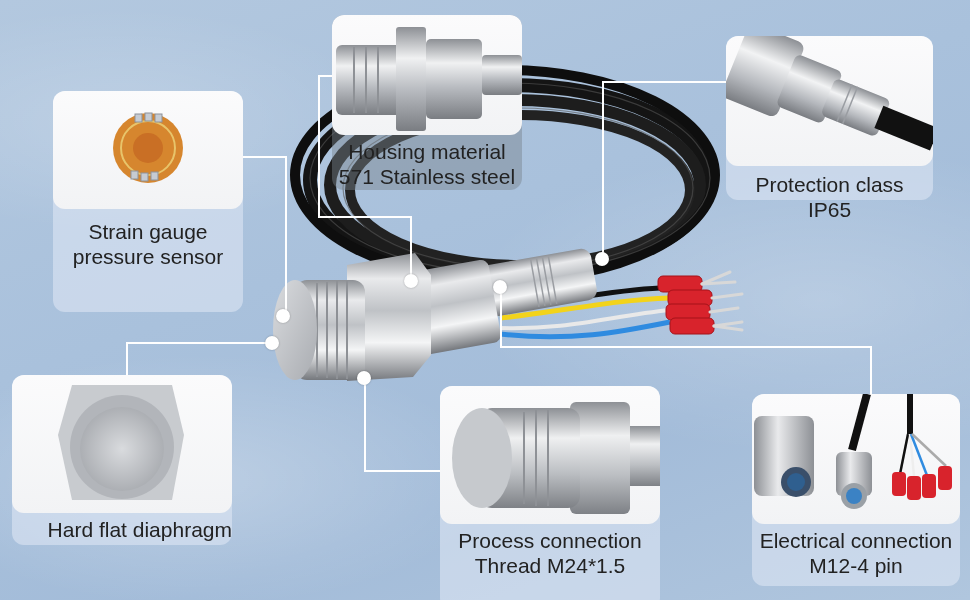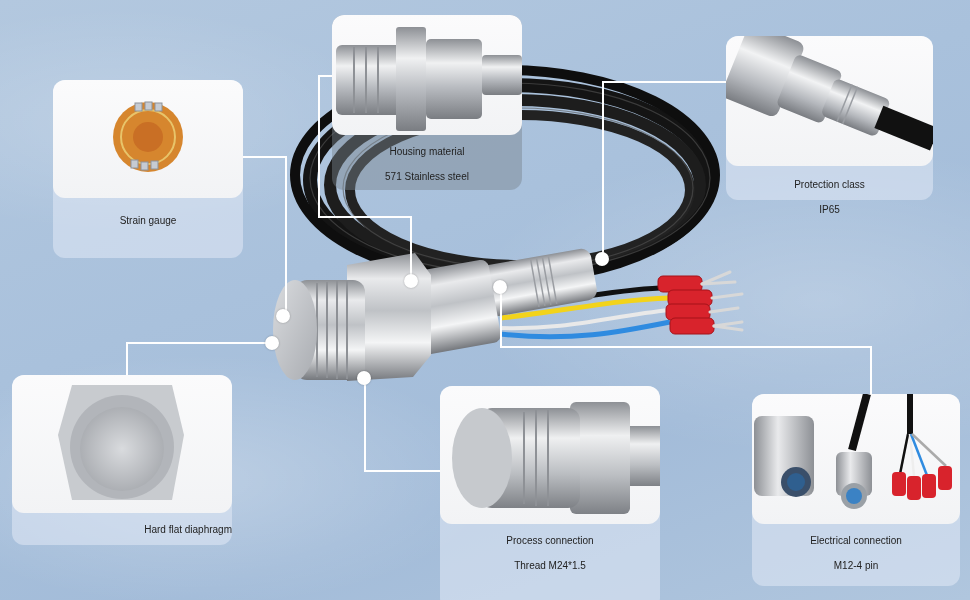--- a/index.html
+++ b/index.html
@@ -24,21 +24,21 @@
   .card .photo {
     position: absolute; left: 0; top: 0; right: 0;
     background: linear-gradient(180deg, #fbfbfc 0%, #f2f3f5 100%);
     border-radius: 12px;
     overflow: hidden;
   }
   .card .caption {
     position: absolute; left: 0; right: 0;
     text-align: center;
     color: #222;
-    font-size: 10px;
+    font-size: 21px;
     line-height: 25px;
   }
   .card.dark { background: rgba(120, 130, 140, 0.45); }
 
   
   .line { position: absolute; background: #ffffff; }
   .dot {
     position: absolute; width: 14px; height: 14px; border-radius: 50%;
     background: #ffffff; box-shadow: 0 0 2px rgba(0,0,0,0.3);
   }
@@ -141,38 +141,39 @@
 
   <div class="line" style="left:364px;top:378px;width:2px;height:94px"></div>
   <div class="line" style="left:364px;top:470px;width:82px;height:2px"></div>
   <div class="dot" style="left:357px;top:371px"></div>
 
   <div class="line" style="left:500px;top:286px;width:2px;height:62px"></div>
   <div class="line" style="left:500px;top:346px;width:372px;height:2px"></div>
   <div class="line" style="left:870px;top:346px;width:2px;height:50px"></div>
   <div class="dot" style="left:493px;top:280px"></div>
 
-  <div class="card" style="left:53px;top:80px;width:190px;height:178px">
+  <div class="card" style="left:53px;top:91px;width:190px;height:221px">
     <div class="photo" style="height:118px">
       <svg width="190" height="118" viewBox="0 0 190 118">
         <circle cx="95" cy="57" r="35" fill="#d6862e"></circle>
         <circle cx="95" cy="57" r="27" fill="none" stroke="#e8c46a" stroke-width="2"></circle>
         <circle cx="95" cy="57" r="15" fill="#c96f25"></circle>
         <g fill="#c6cbd2" stroke="#8d9299" stroke-width="1">
           <rect x="82" y="23" width="7" height="8"></rect>
             <rect x="92" y="22" width="7" height="8"></rect>
             <rect x="102" y="23" width="7" height="8"></rect>
           <rect x="78" y="80" width="7" height="8"></rect>
             <rect x="88" y="82" width="7" height="8"></rect>
             <rect x="98" y="81" width="7" height="8"></rect>
         </g>
       </svg>
     </div>
     <div class="caption" style="top:128px">
       <div>Strain gauge</div>
+      <div>pressure sensor</div>
     </div>
   </div>
 
   <div class="card dark" style="left:332px;top:15px;width:190px;height:175px">
     <div class="photo" style="height:120px">
       <svg width="190" height="120" viewBox="0 0 190 120">
         <defs>
           <linearGradient id="st2" x1="0" y1="0" x2="0" y2="1">
             <stop offset="0" stop-color="#8d9095"></stop>
               <stop offset="0.3" stop-color="#f0f1f2"></stop>

